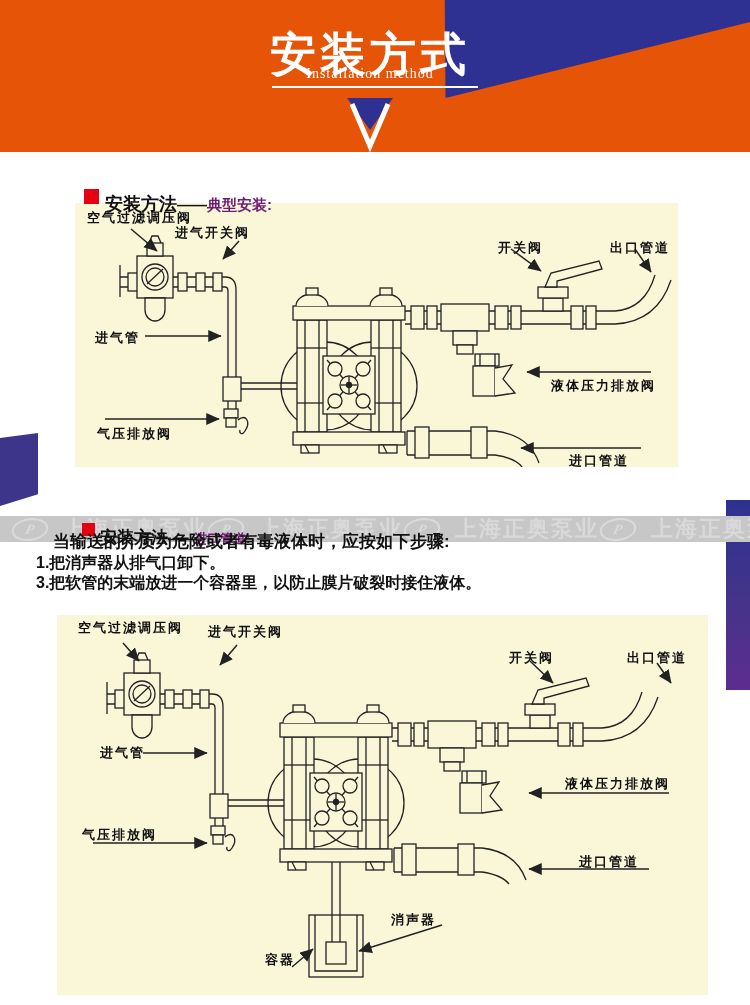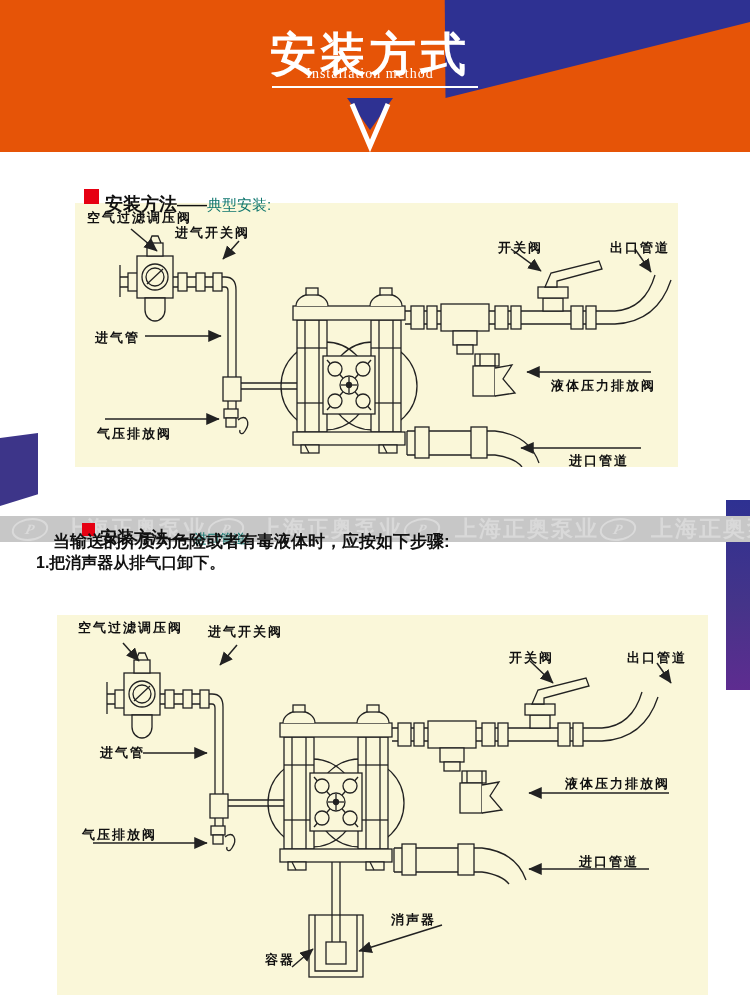--- a/index.html
+++ b/index.html
@@ -25,21 +25,21 @@
   .wm-unit{position:absolute;top:0;height:26px;display:flex;align-items:center;gap:15px;}
   .wm-logo{display:inline-flex;align-items:center;justify-content:center;width:32px;height:19px;
            border:2px solid #dadada;border-radius:50%;transform:skewX(-14deg);
            font-family:"Liberation Serif",serif;font-style:italic;font-weight:700;font-size:14px;color:#dadada;}
   .wm-text{font-size:22px;font-weight:800;color:#d9d9d9;letter-spacing:2px;white-space:nowrap;}
   
   .sec-head{position:absolute;display:flex;align-items:baseline;z-index:2;white-space:nowrap;}
   .red-sq{display:inline-block;background:#e60012;align-self:center;}
   .h-main{font-weight:800;color:#111;}
   .h-dash{font-weight:700;color:#111;}
-  .h-sub{font-weight:400;color:#0f766e;margin-top:20px;}
+  .h-sub{font-weight:700;color:#701a75;margin-top:20px;}
   .sec1-head{left:84px;top:176px;}
   .sec1-head .red-sq{width:15px;height:15px;margin-right:6px;}
   .sec1-head .h-main{font-size:18px;}
   .sec1-head .h-dash,.sec1-head .h-sub{font-size:15px;}
   .sec2-head{left:82px;top:510px;}
   .sec2-head .red-sq{width:13px;height:13px;margin-right:5px;}
   .sec2-head .h-main{font-size:17px;}
   .sec2-head .h-dash,.sec2-head .h-sub{font-size:13px;}
   .intro-line{position:absolute;left:53px;top:530px;font-size:17px;font-weight:700;z-index:2;white-space:nowrap;}
   .steps{position:absolute;left:36px;top:553px;z-index:2;}
@@ -233,20 +233,21 @@
 
   <div class="sec-head sec2-head">
     <span class="red-sq"></span>
     <span class="h-main">安装方法</span>
     <span class="h-dash">——</span>
     <span class="h-sub">进口管道:</span>
   </div>
   <div class="intro-line">当输送的介质为危险或者有毒液体时，应按如下步骤:</div>
   <div class="steps">
     <div class="step">1.把消声器从排气口卸下。</div>
+    <div class="step">3.把软管的末端放进一个容器里，以防止膜片破裂时接住液体。</div>
   </div>
 
   <div class="diagram d2">
     <svg width="651" height="380" viewBox="0 0 651 380">
       <use href="#pump-scene" transform="translate(5,5)"></use>
       <g stroke="#222" stroke-width="1.3" fill="none">
 
         <line x1="275" y1="247" x2="275" y2="327"></line>
         <line x1="283" y1="247" x2="283" y2="327"></line>
 

